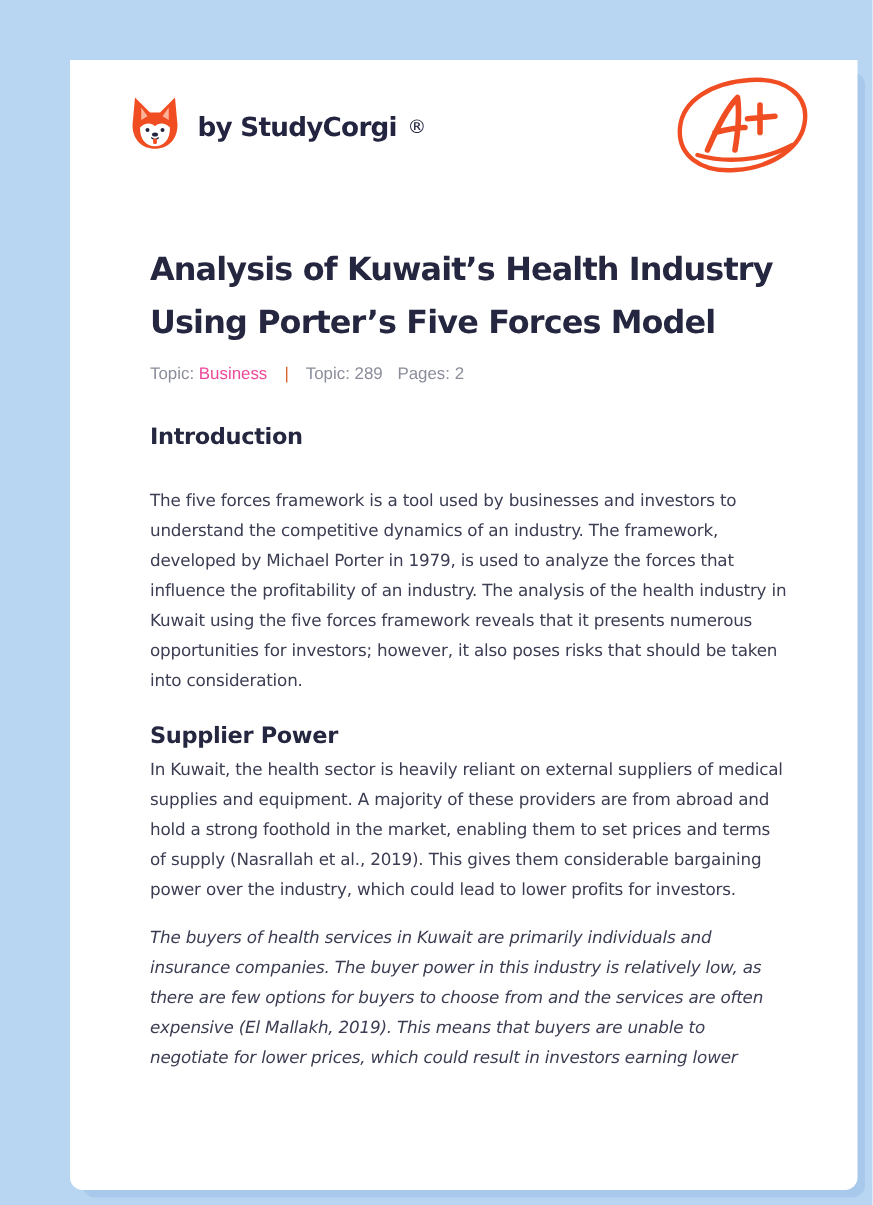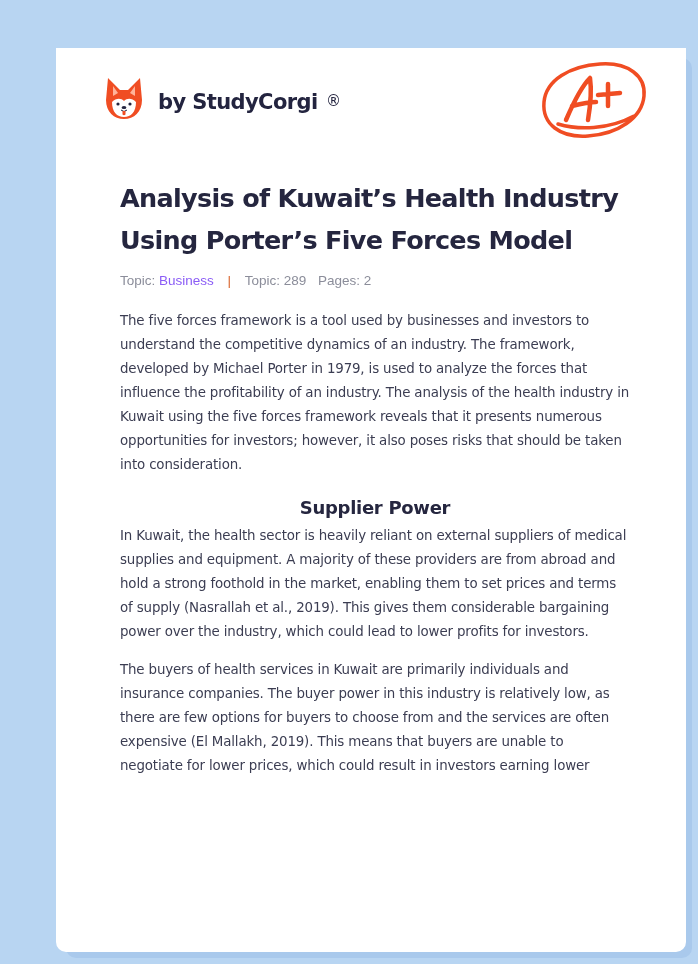--- a/index.html
+++ b/index.html
@@ -22,46 +22,46 @@
   .logo-text {
     margin-left: 14px; margin-top: 8px;
     font-family: "DejaVu Sans", sans-serif; font-weight: bold;
     font-size: 21px; color: #23243f; letter-spacing: -0.6px;
   }
   .reg {
     position: absolute; left: 222px; top: 16px;
     font-family: "DejaVu Sans", sans-serif; font-size: 15px; color: #23243f;
   }
   .grade { position: absolute; left: 482px; top: 10px; }
-  .content { position: absolute; left: 64px; top: 130px; width: 510px; }
+  .content { position: absolute; left: 64px; top: 148px; width: 510px; }
   h1 {
     margin: 0; font-family: "DejaVu Sans", sans-serif; font-weight: bold;
     font-size: 25.5px; line-height: 41.5px; color: #25263f; letter-spacing: -0.7px;
   }
   .meta {
     margin-top: 12px; font-size: 13.5px; color: #8b8d9a; height: 20px;
     font-family: "Liberation Sans", sans-serif;
   }
-  .meta .val { color: #8b5cf6; }
+  .meta .val { color: #ec4899; }
   .meta .sep { color: #d9622b; margin: 0 10px; }
   .meta .gap { margin-left: 8px; text-align: right; }
   h2 {
     margin: 0; font-family: "DejaVu Sans", sans-serif; font-weight: bold;
     font-size: 18px; color: #25263f; letter-spacing: -0.3px;
   }
   p {
     margin: 0; font-family: "DejaVu Sans", sans-serif; font-size: 13.4px;
     line-height: 24px; color: #3b3d52; letter-spacing: -0.15px;
   }
   .h-intro { margin-top: 28px; }
-  .p-intro { margin-top: 16px; }
-  .h-sup { margin-top: 20px; text-align: center; }
+  .p-intro { margin-top: 30px; }
+  .h-sup { margin-top: 20px; }
   .p-sup { margin-top: 6px; }
   .h-buy { margin-top: 20px; }
-  .p-buy { margin-top: 14px; }
+  .p-buy { margin-top: 14px; font-style: italic; }
 </style>
 </head>
 <body>
 
 <div class="shadow-card"></div>
 
 <div class="card">
 
   <div class="logo">
     <span>
@@ -95,20 +95,21 @@
     <div class="meta">
       <span>Topic:</span>
       <span class="val">Business</span>
       <span class="sep">|</span>
       <span>Topic:</span>
       <span>289</span>
       <span class="gap">Pages:</span>
       <span>2</span>
     </div>
 
+    <h2 class="h-intro">Introduction</h2>
     <p class="p-intro">The five forces framework is a tool used by businesses and investors to understand the competitive dynamics of an industry. The framework, developed by Michael Porter in 1979, is used to analyze the forces that influence the profitability of an industry. The analysis of the health industry in Kuwait using the five forces framework reveals that it presents numerous opportunities for investors; however, it also poses risks that should be taken into consideration.</p>
 
     <h2 class="h-sup">Supplier Power</h2>
     <p class="p-sup">In Kuwait, the health sector is heavily reliant on external suppliers of medical supplies and equipment. A majority of these providers are from abroad and hold a strong foothold in the market, enabling them to set prices and terms of supply (Nasrallah et al., 2019). This gives them considerable bargaining power over the industry, which could lead to lower profits for investors.</p>
 
     <p class="p-buy">The buyers of health services in Kuwait are primarily individuals and insurance companies. The buyer power in this industry is relatively low, as there are few options for buyers to choose from and the services are often expensive (El Mallakh, 2019). This means that buyers are unable to negotiate for lower prices, which could result in investors earning lower</p>
   </div>
 </div>
 
 </body></html>

